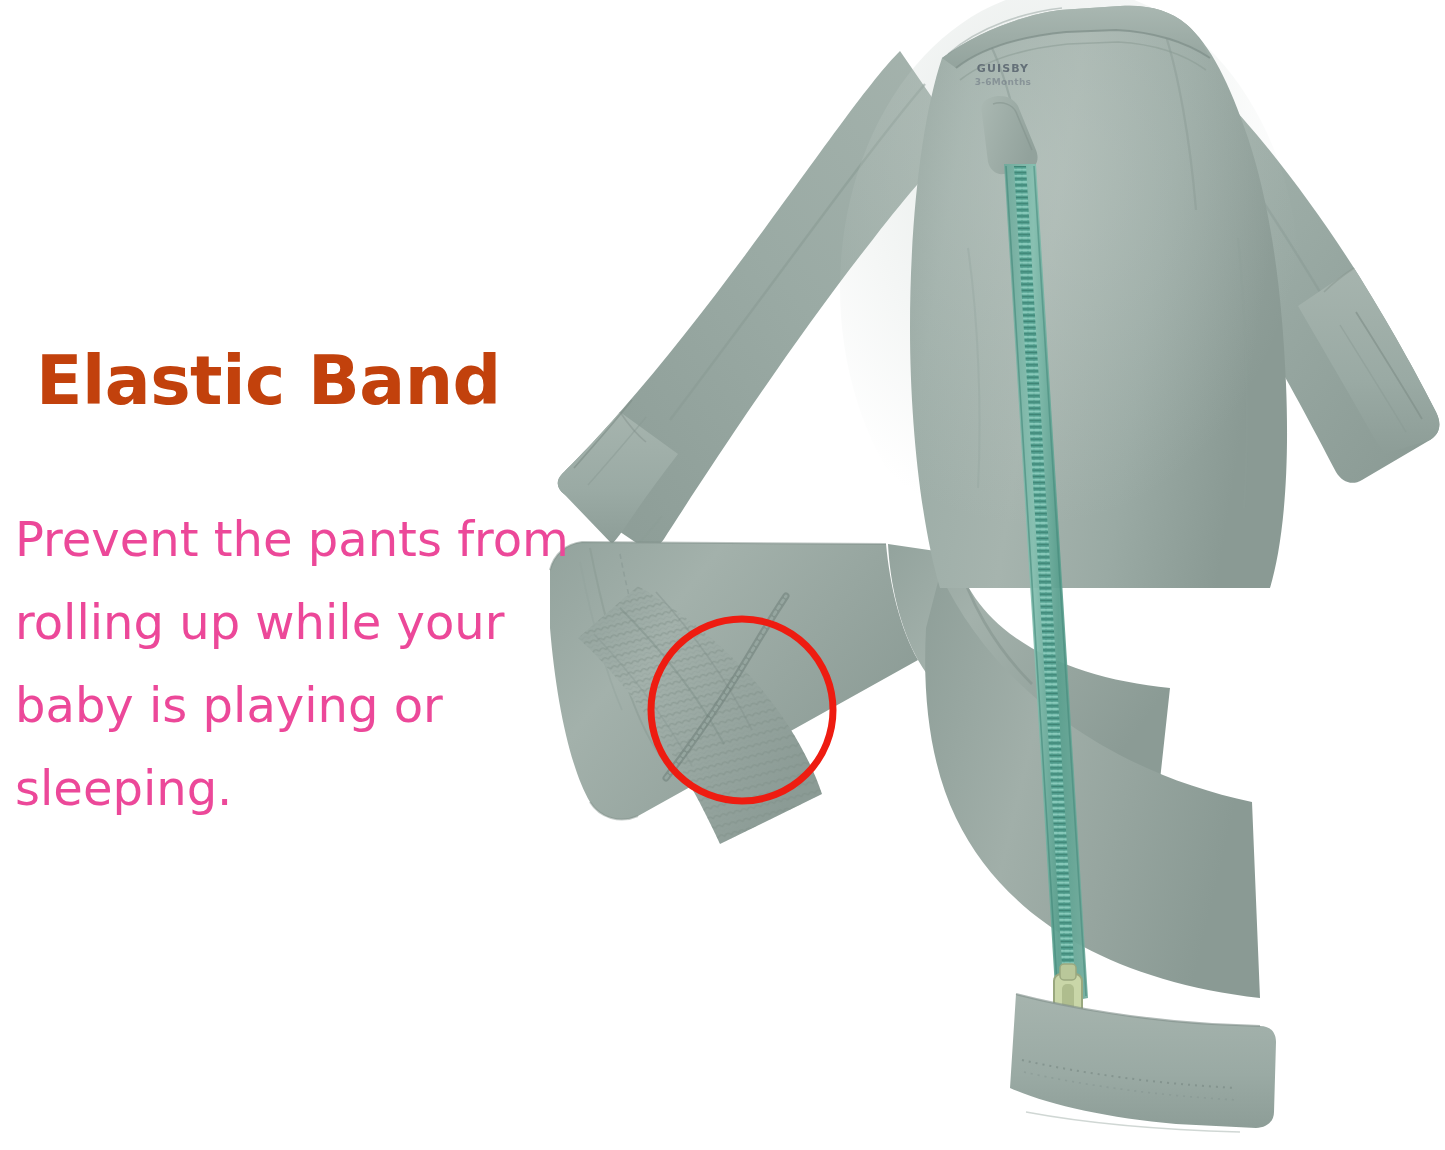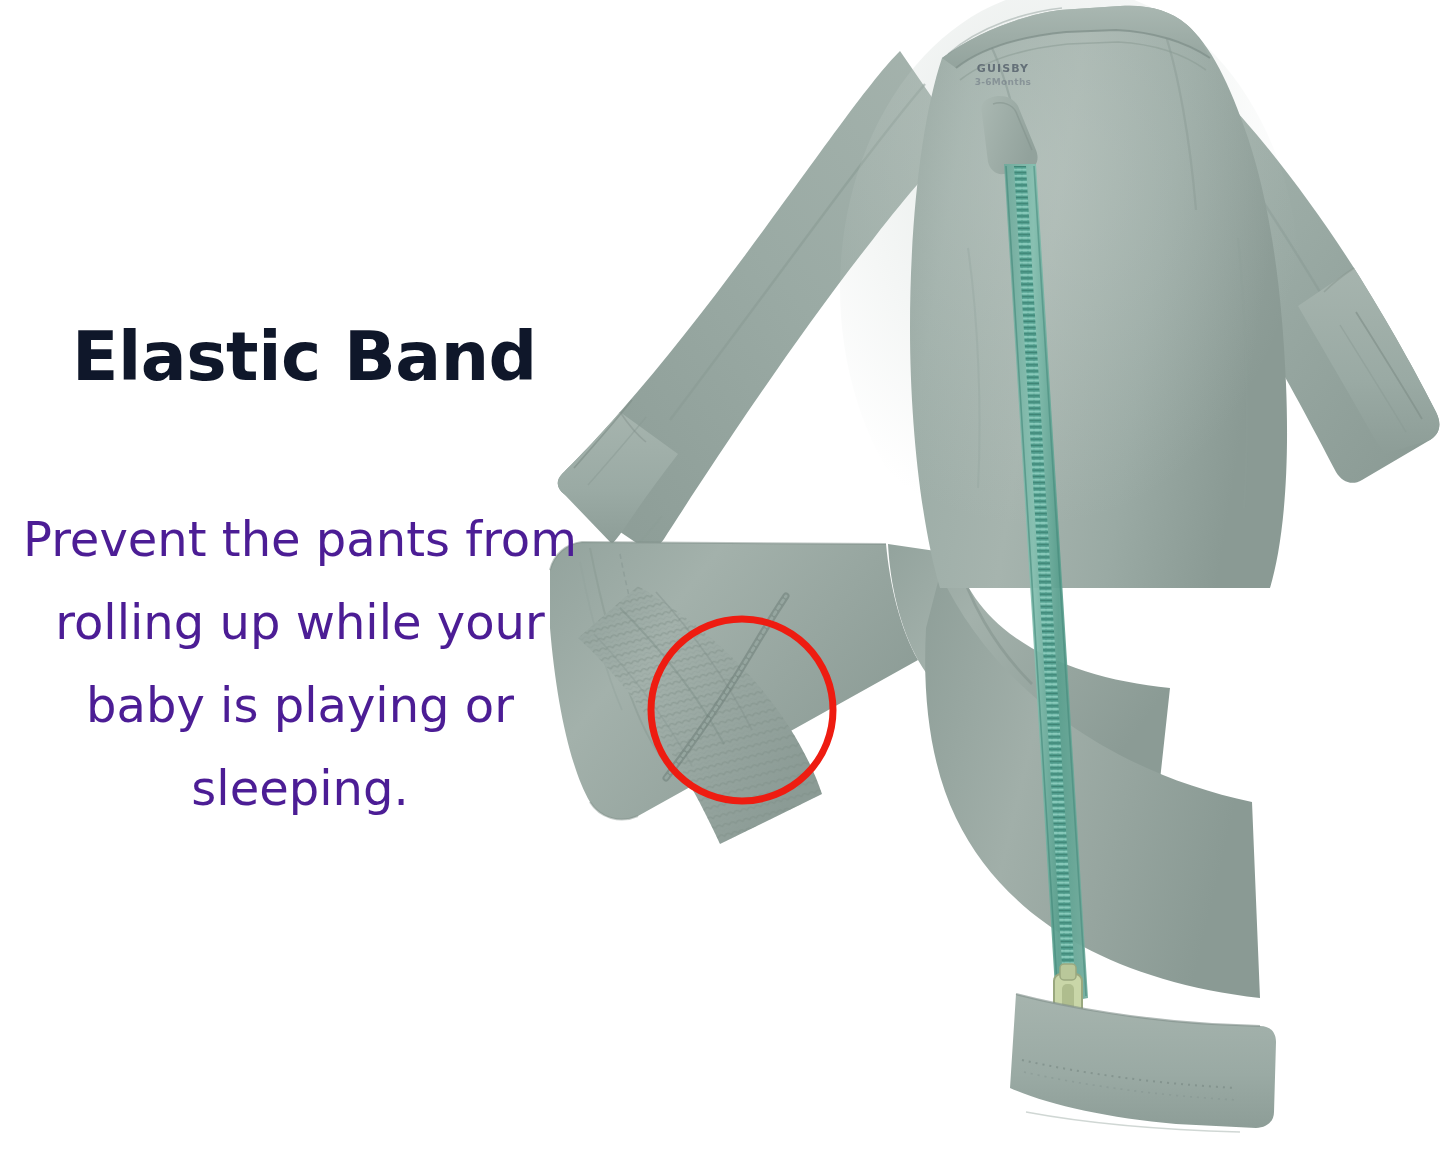--- a/index.html
+++ b/index.html
@@ -11,40 +11,39 @@
     background:#ffffff;
   }
 
   
   #text-panel{
     position:absolute; left:0; top:0;
     width:600px; height:1150px;
   }
   #headline{
     position:absolute;
-    left:36px; top:318px;
+    left:36px; top:342px;
     font-family:"DejaVu Sans", sans-serif;
     font-weight:700;
     font-size:68px;
     line-height:78px;
     letter-spacing:-0.5px;
-    color:#0f172a;
+    color:#c2410c;
     white-space:nowrap;
-    margin-left:36px;
   }
   #description{
     position:absolute;
-    left:0px; top:498px;
+    left:15px; top:498px;
     width:600px;
-    text-align:center;
+    text-align:left;
     font-family:"DejaVu Sans", sans-serif;
     font-weight:400;
     font-size:48px;
     line-height:83px;
-    color:#4c1d95;
+    color:#ec4899;
   }
 
   
   #product-stage{
     position:absolute;
     left:470px; top:-12px;
     width:975px; height:1162px;
   }
   #product-stage svg{ display:block; width:100%; height:100%; }
 

